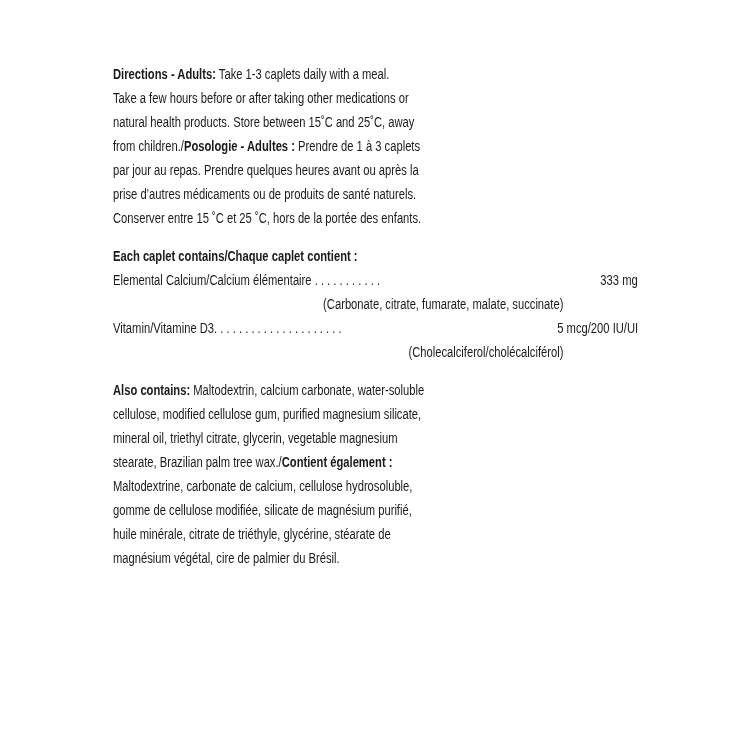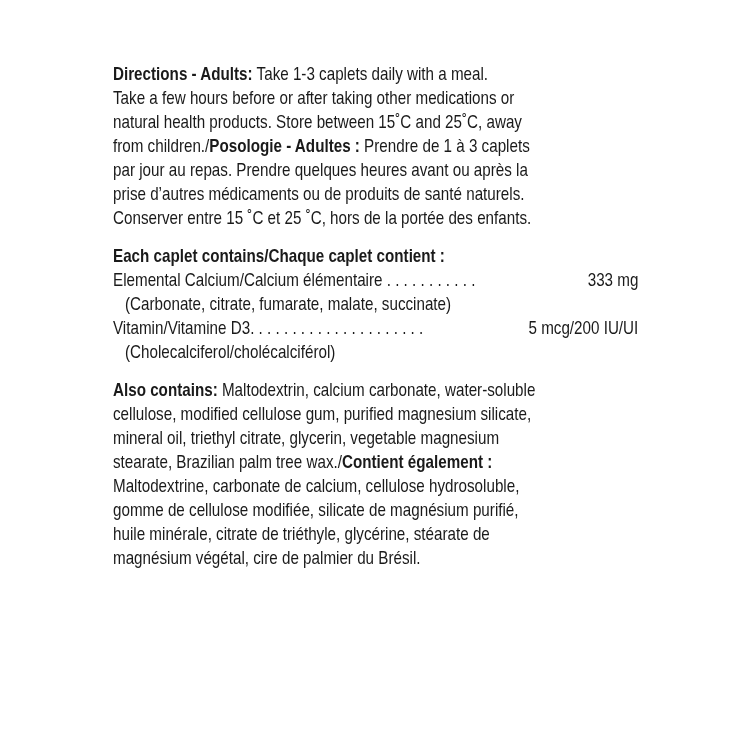--- a/index.html
+++ b/index.html
@@ -1,33 +1,33 @@
 <!DOCTYPE html>
 <html><head>
 <meta charset="utf-8">
 <style>
   html, body { margin:0; padding:0; background:#ffffff; }
   body { width:750px; height:750px; overflow:hidden; position:relative; }
   .page {
     position:absolute; left:113px; top:62px; width:560px;
     font-family:"Liberation Sans", sans-serif;
-    color:#1a1a1a; font-size:19px; line-height:24px;
+    color:#1a1a1a; font-size:14px; line-height:24px;
   }
   .line {
     white-space:nowrap;
     transform-origin:left top;
     transform:scaleX(0.80);
     height:24px;
   }
   .b { font-weight:bold; }
   .gap { height:14px; }
   .row { position:relative; height:24px; width:525px; }
   .row .lbl { position:absolute; left:0; top:0; white-space:nowrap; transform-origin:left top; transform:scaleX(0.80); }
   .row .amt { position:absolute; right:0; top:0; white-space:nowrap; transform-origin:right top; transform:scaleX(0.80); }
-  .sub { padding-left:12px; }
+  .sub { padding-left:12px;text-align:right; }
   .sub .line { }
 </style>
 </head>
 <body>
 
 <div class="page">
 
   <section>
     <div class="line"><span class="b">Directions - Adults:</span><span> Take 1-3 caplets daily with a meal.</span></div>
     <div class="line">Take a few hours before or after taking other medications or</div>

